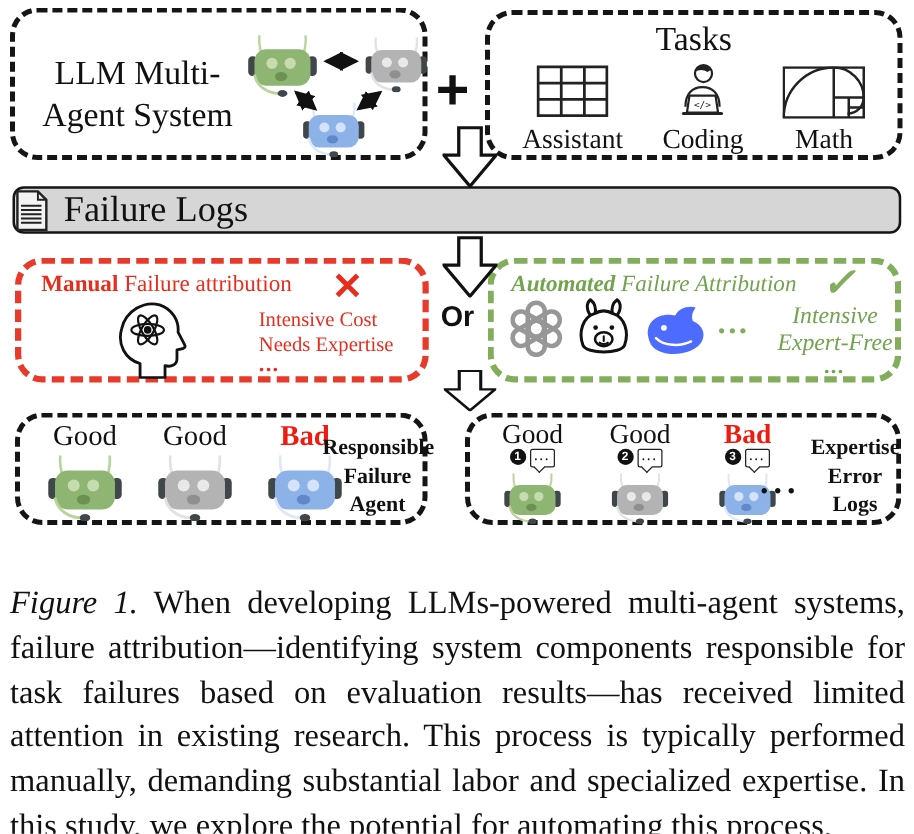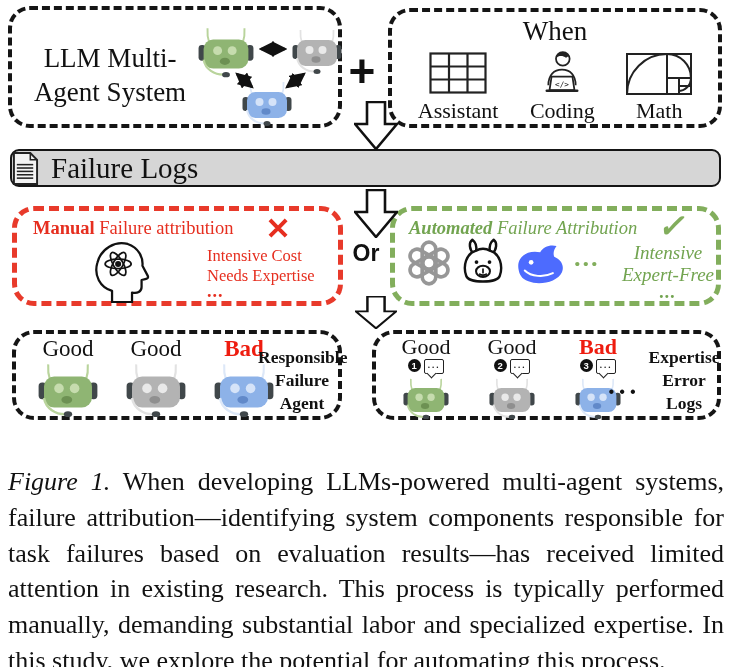--- a/index.html
+++ b/index.html
@@ -144,21 +144,21 @@
           <line x1="39" y1="56" x2="54" y2="69" marker-start="url(#ah)" marker-end="url(#ah)"></line>
           <line x1="106" y1="56" x2="89" y2="69" marker-start="url(#ah)" marker-end="url(#ah)"></line>
         </g>
       </svg>
     </div>
   </div>
 
   <div class="abs plus">+</div>
 
   <div class="box tasks-box">
-    <div class="tasks-title">When</div>
+    <div class="tasks-title">Tasks</div>
     <div class="tasks-row">
       <div class="task">
         <svg width="58" height="44" viewBox="0 0 58 42">
           <g fill="none" stroke="#222" stroke-width="2.2">
             <rect x="1.5" y="1.5" width="55" height="39"></rect>
             <line x1="20" y1="1.5" x2="20" y2="40.5"></line>
               <line x1="38.5" y1="1.5" x2="38.5" y2="40.5"></line>
             <line x1="1.5" y1="14.5" x2="56.5" y2="14.5"></line>
               <line x1="1.5" y1="27.5" x2="56.5" y2="27.5"></line>
           </g>

